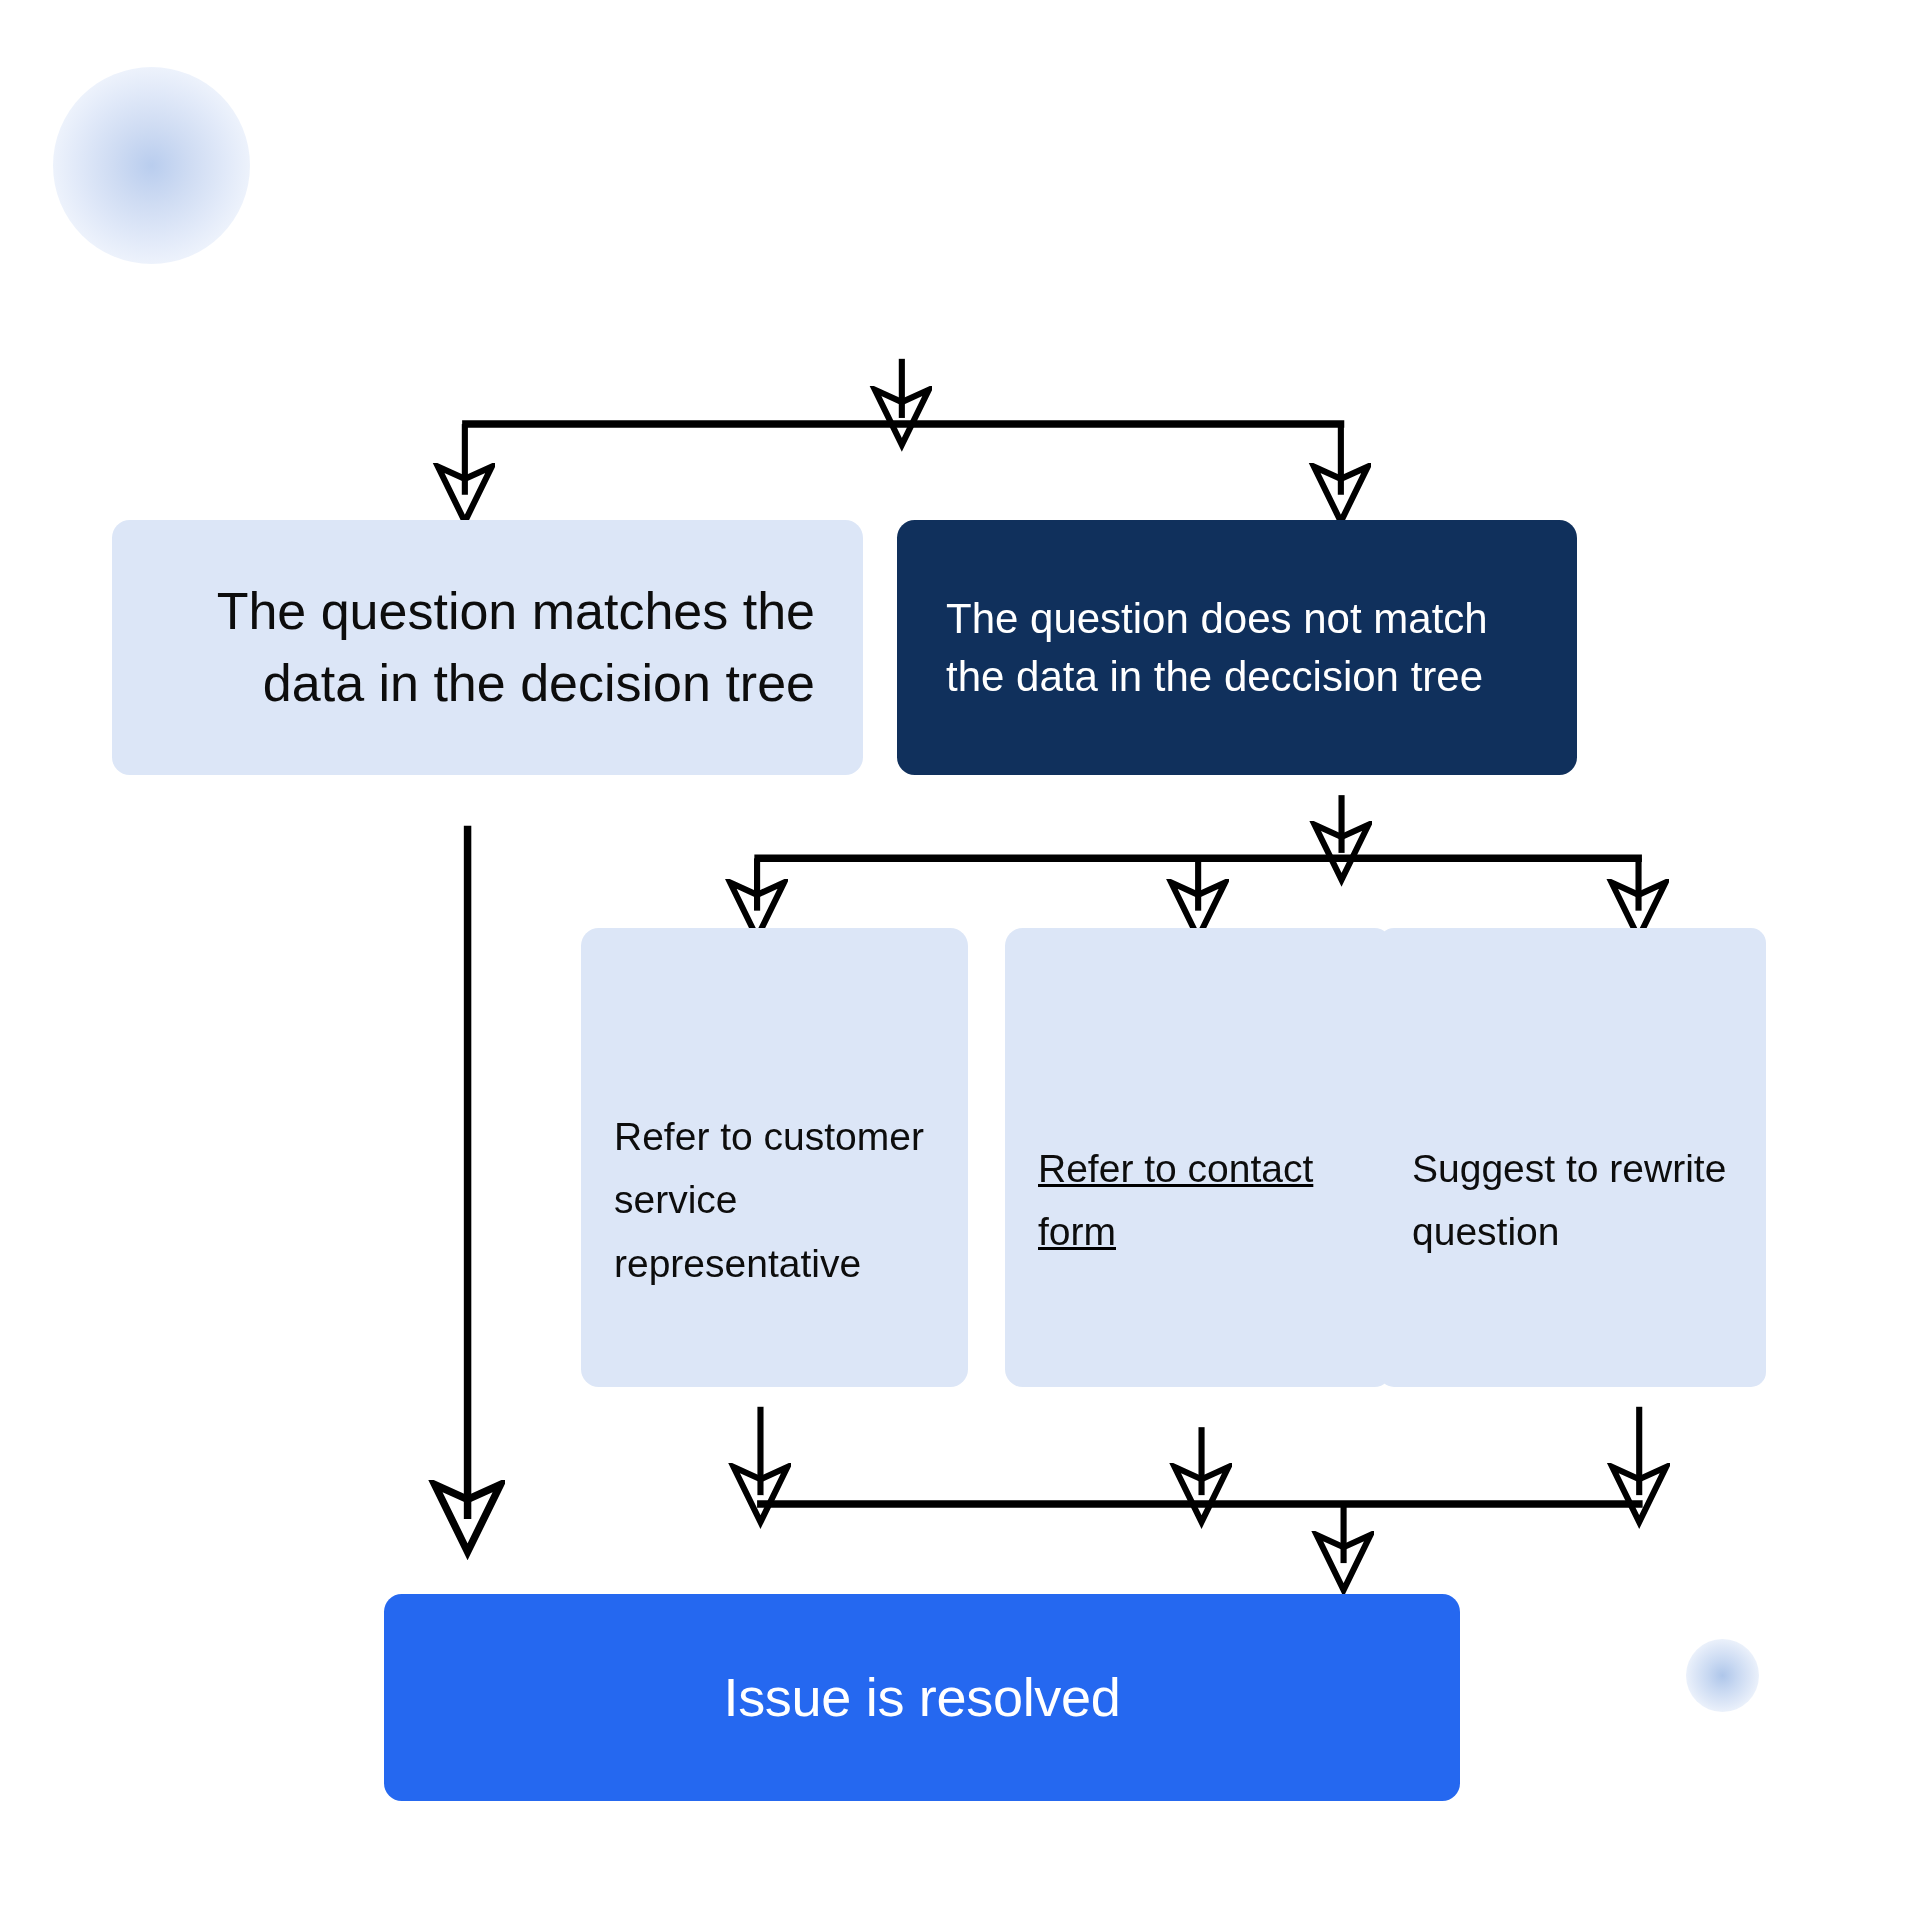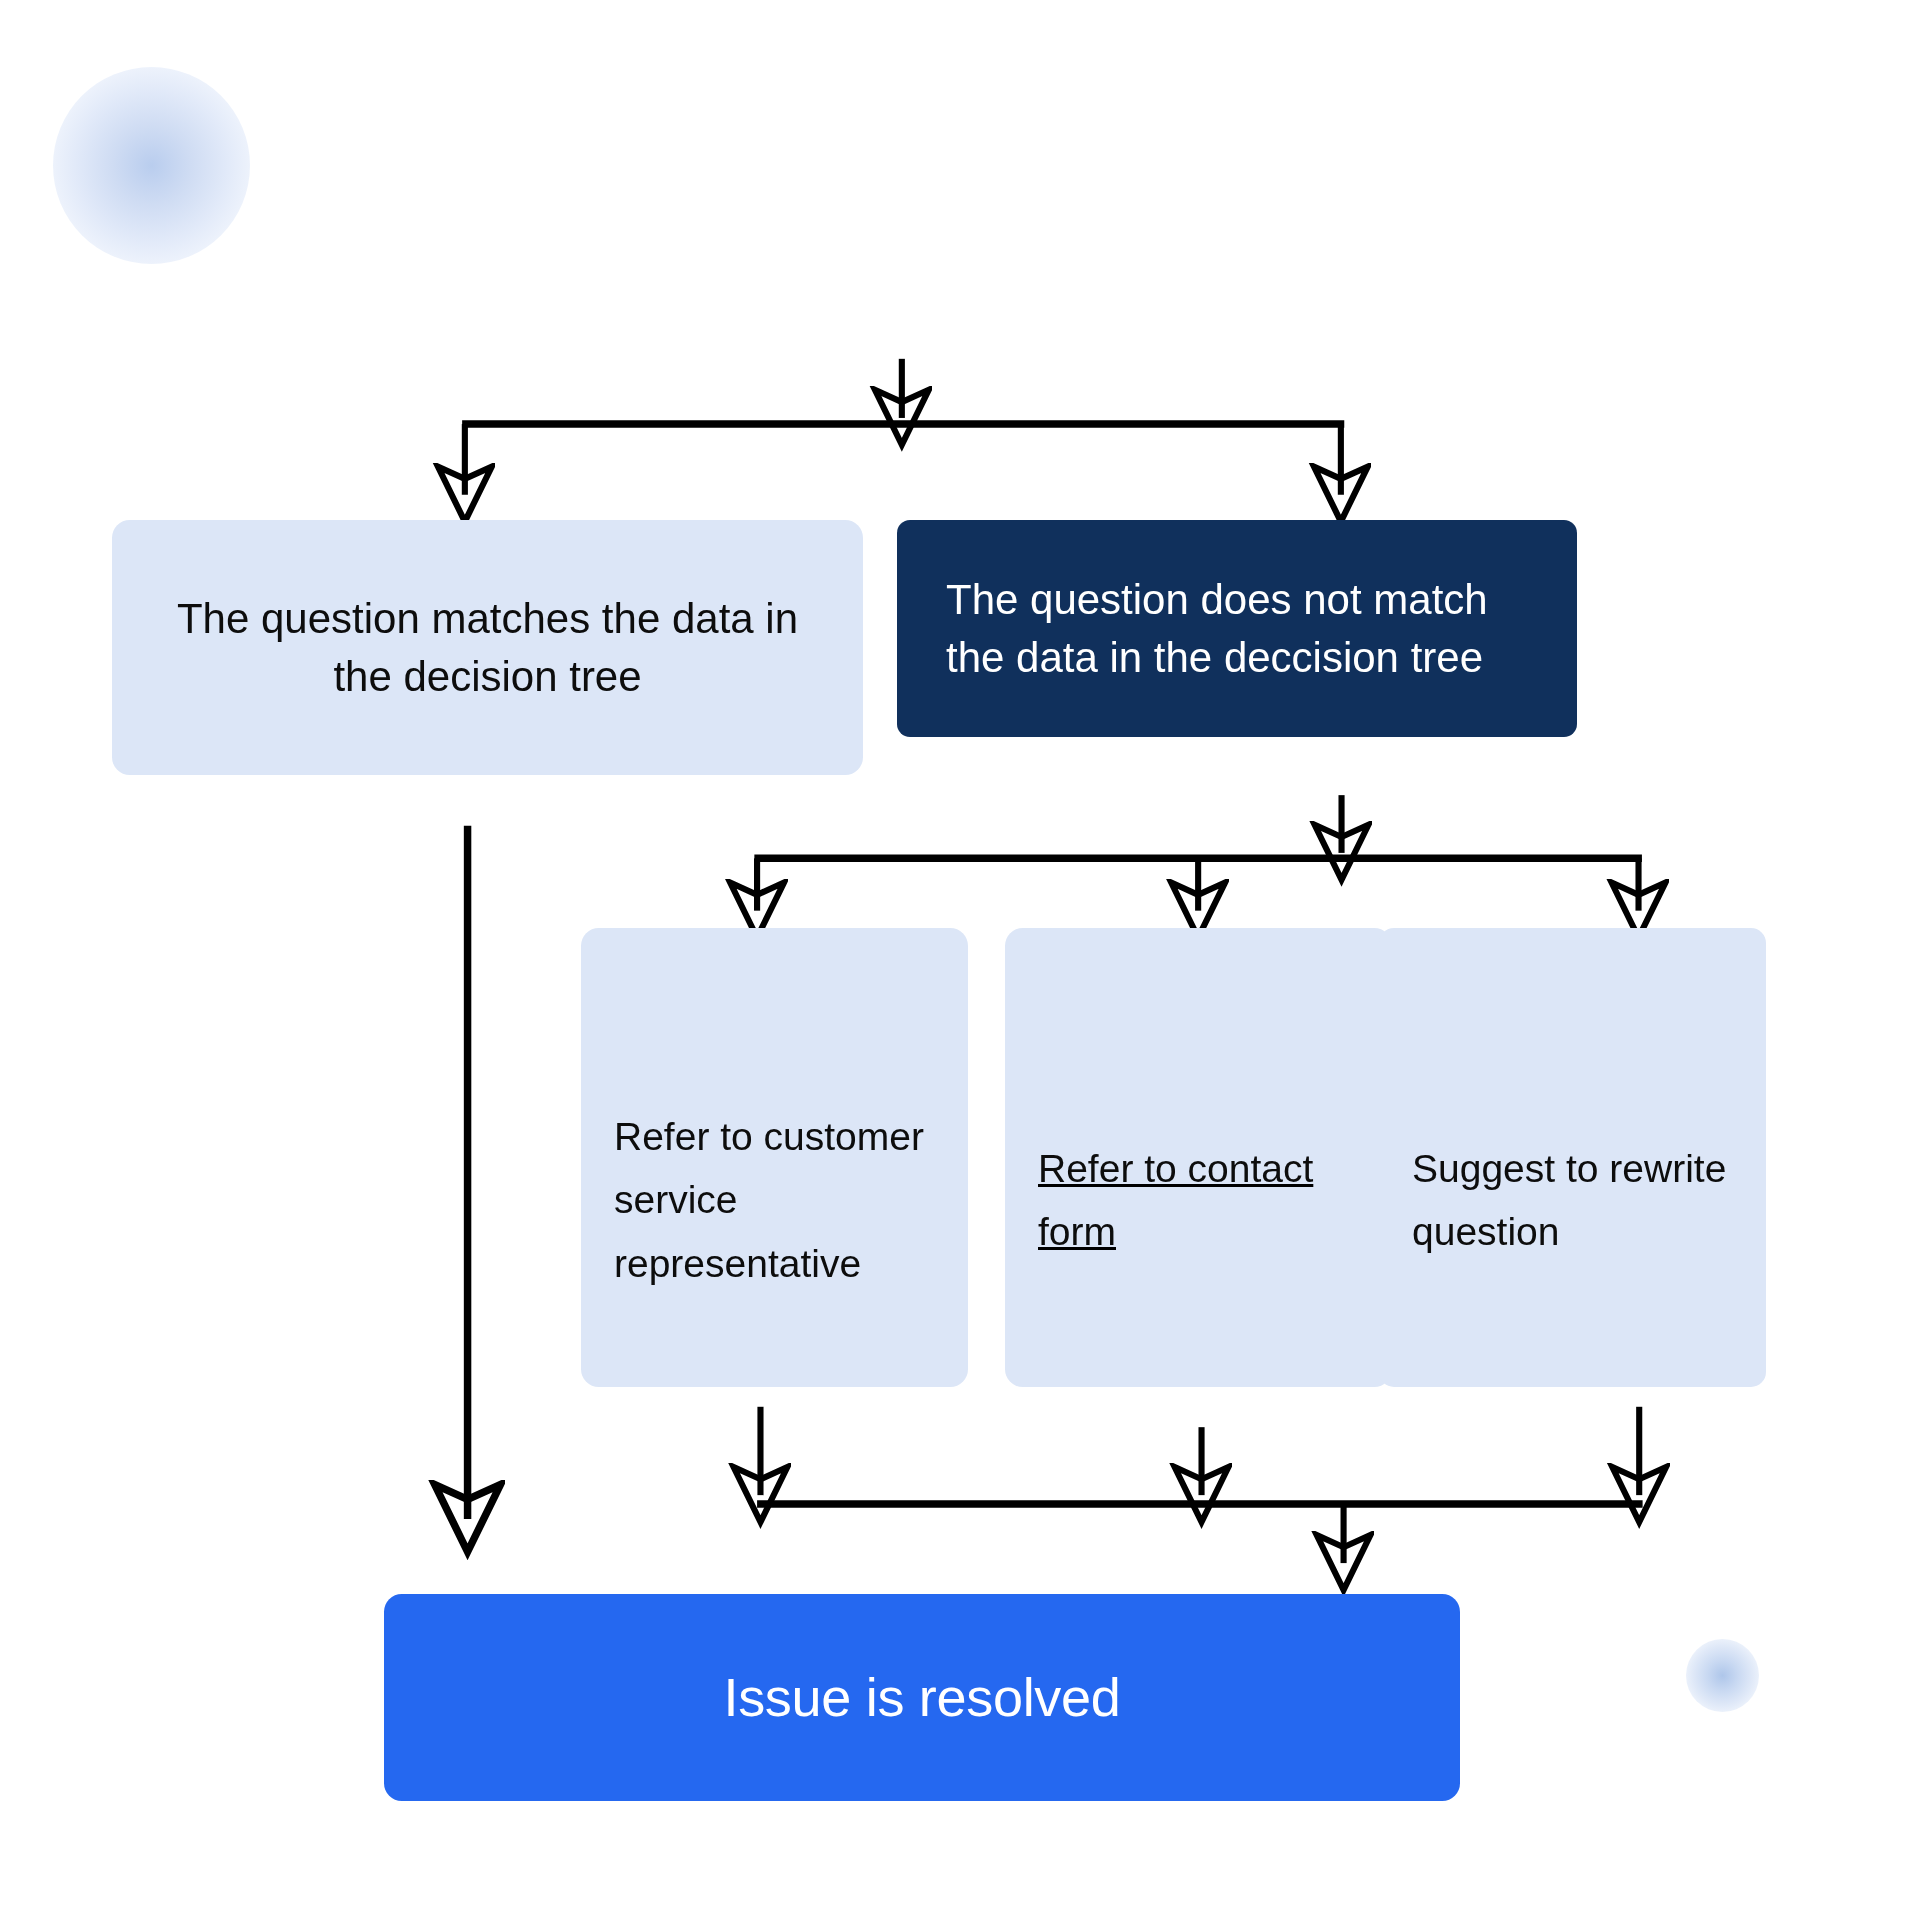--- a/index.html
+++ b/index.html
@@ -97,34 +97,33 @@
   
   #node-match {
     left: 112px;
     top: 520px;
     width: 751px;
     height: 255px;
     background: #dce6f7;
     padding: 0 48px;
   }
   #node-match .node-label {
-    text-align: center;
-    font-size: 42px;
+    text-align: right;
+    font-size: 52px;
     color: #0d0d0d;
     line-height: 1.38;
   }
 
   #node-nomatch {
     left: 897px;
     top: 520px;
     width: 680px;
-    height: 217px;
+    height: 255px;
     background: #10305c;
     padding: 0 49px;
-    border-radius: 13px;
   }
   #node-nomatch .node-label {
     text-align: left;
     font-size: 42px;
     color: #ffffff;
     line-height: 1.38;
   }
 
   
   .action-node {

